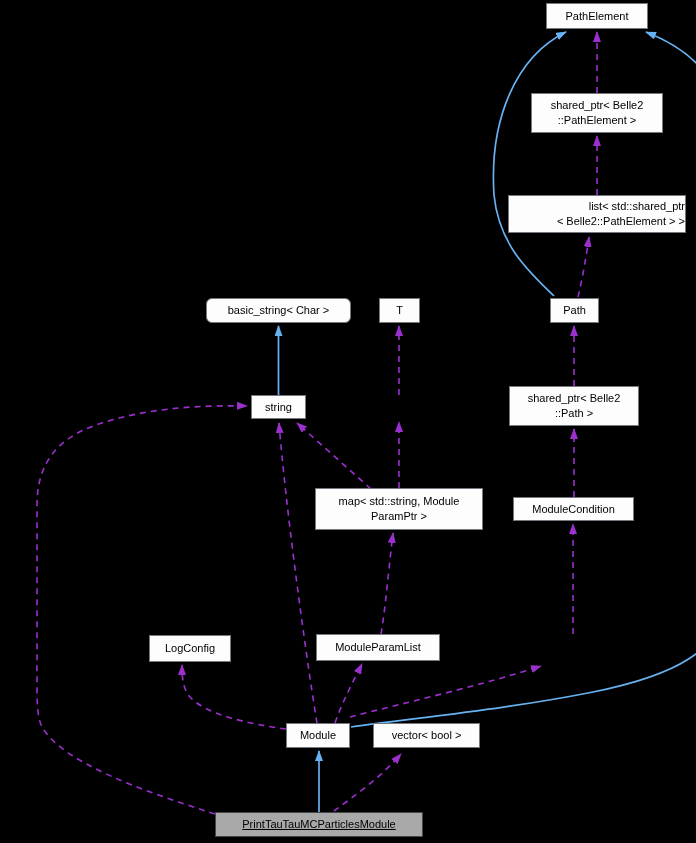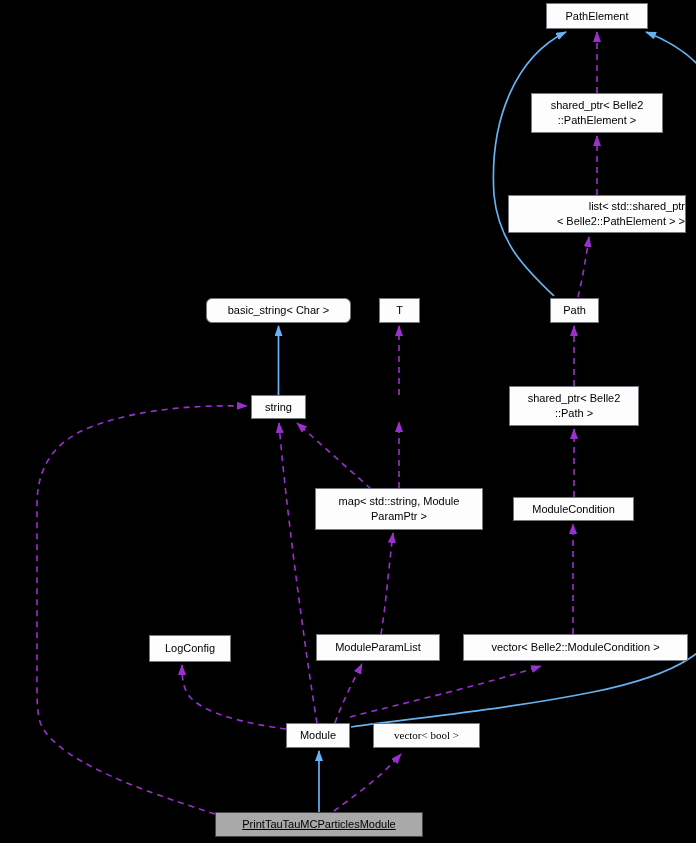--- a/index.html
+++ b/index.html
@@ -116,29 +116,26 @@
   </div>
 
   <div class="node" style="left:116px;top:635px;width:82px;height:27px;">
     <span>LogConfig</span>
   </div>
 
   <div class="node" style="left:283px;top:634px;width:124px;height:27px;">
     <span>ModuleParamList</span>
   </div>
 
-  <div class="node" style="left:430px;top:634px;width:225px;height:27px;">
-    <span>vector&lt; Belle2::ModuleCondition &gt;</span>
-  </div>
 
   <div class="node" style="left:253px;top:723px;width:64px;height:25px;">
     <span>Module</span>
   </div>
 
-  <div class="node" style="left:340px;top:723px;width:107px;height:25px;font-family:Liberation Serif, serif;">
+  <div class="node" style="left:340px;top:723px;width:107px;height:25px;">
     <span>vector&lt; bool &gt;</span>
   </div>
 
   <div class="node hl" style="left:182px;top:812px;width:208px;height:25px;">
     <span>PrintTauTauMCParticlesModule</span>
   </div>
 
 </div>
 
 </body></html>

